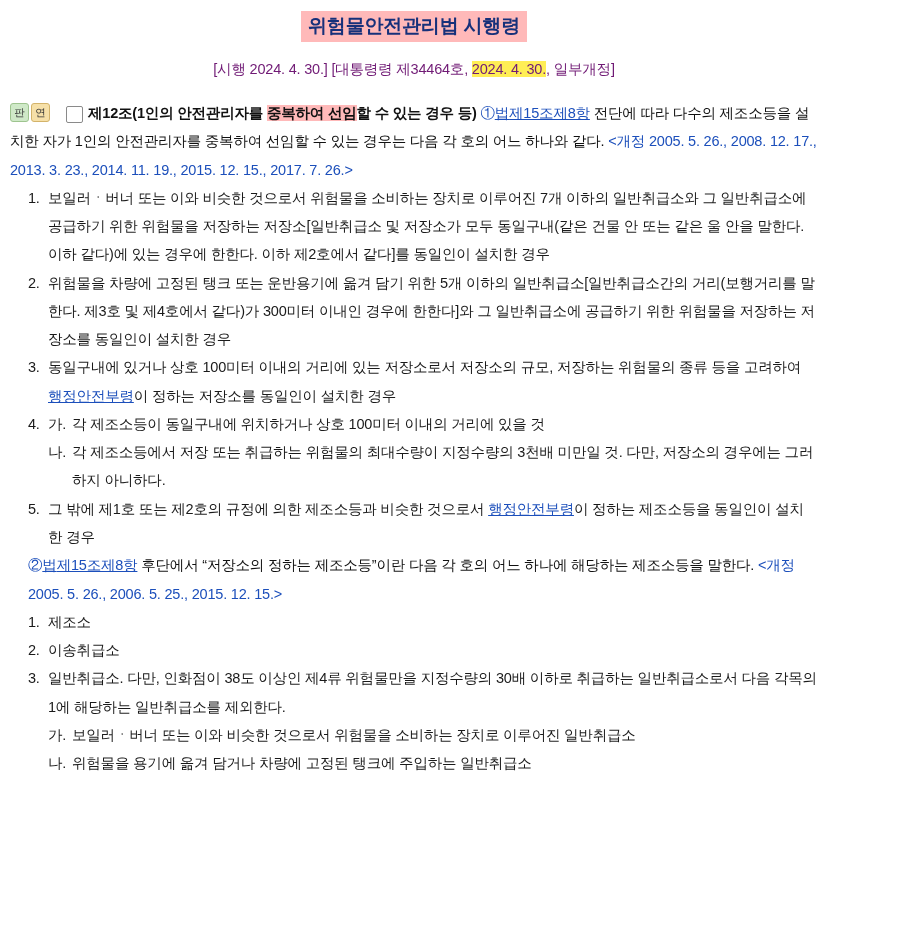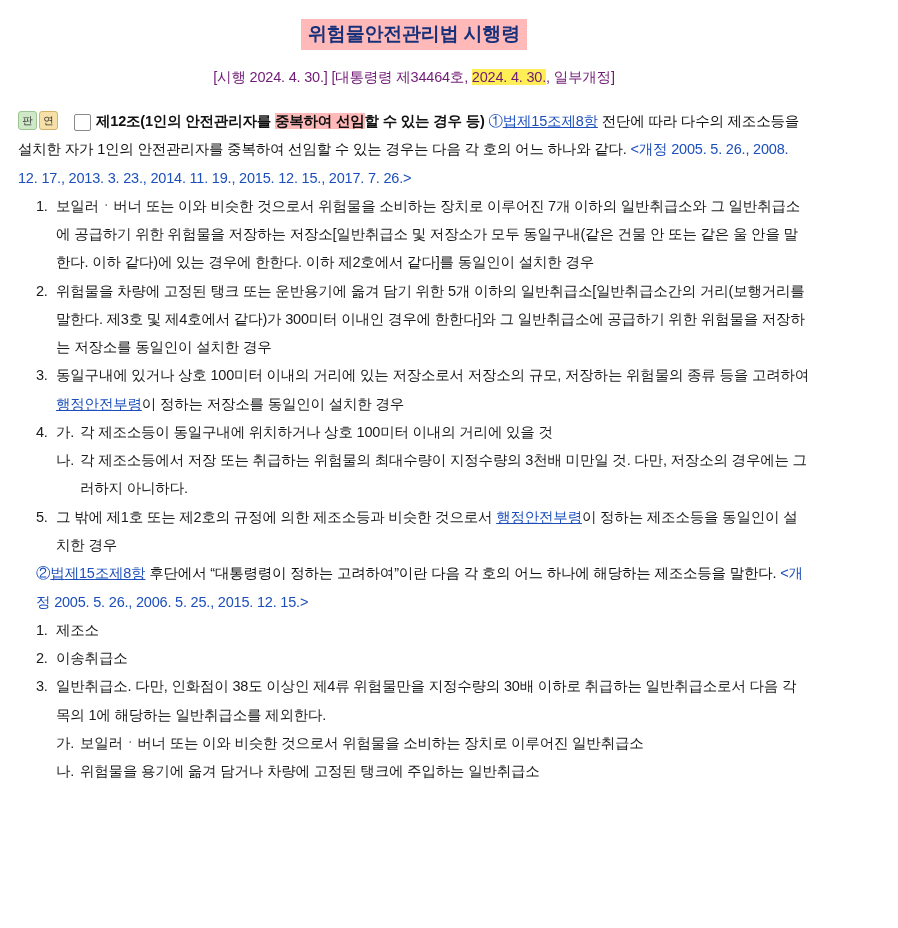--- a/index.html
+++ b/index.html
@@ -10,21 +10,21 @@
   body {
     width: 898px;
     min-height: 928px;
     font-family: "Liberation Sans", sans-serif;
     font-size: 14.5px;
     color: #1a1a1a;
   }
   .page {
     width: 828px;
     box-sizing: border-box;
-    padding: 8px;
+    padding: 0;
   }
   
   .title-wrap {
     text-align: center;
     padding-top: 11px;
     padding-bottom: 4px;
   }
   .doc-title {
     display: inline-block;
     font-size: 19px;
@@ -209,21 +209,21 @@
     </ul>
 
     <ol class="ho">
       <li>
         <span class="num">5.</span>
         <span>그 밖에 제1호 또는 제2호의 규정에 의한 제조소등과 비슷한 것으로서 </span><span class="link">행정안전부령</span><span>이 정하는 제조소등을 동일인이 설치한 경우</span>
       </li>
     </ol>
 
     <div class="para2">
-      <span class="blue">②</span><span class="link">법</span><span class="link">제15조제8항</span><span class="black"> 후단에서 “대통령령이 정하는 고려하여”이란 다음 각 호의 어느 하나에 해당하는 제조소등을 말한다. </span><span class="amend">&lt;개정 2005. 5. 26., 2006. 5. 25., 2015. 12. 15.&gt;</span>
+      <span class="blue">②</span><span class="link">법</span><span class="link">제15조제8항</span><span class="black"> 후단에서 “저장소의 정하는 제조소등”이란 다음 각 호의 어느 하나에 해당하는 제조소등을 말한다. </span><span class="amend">&lt;개정 2005. 5. 26., 2006. 5. 25., 2015. 12. 15.&gt;</span>
     </div>
 
     <ol class="ho">
       <li>
         <span class="num">1.</span>
         <span>제조소</span>
       </li>
       <li>
         <span class="num">2.</span>
         <span>이송취급소</span>

